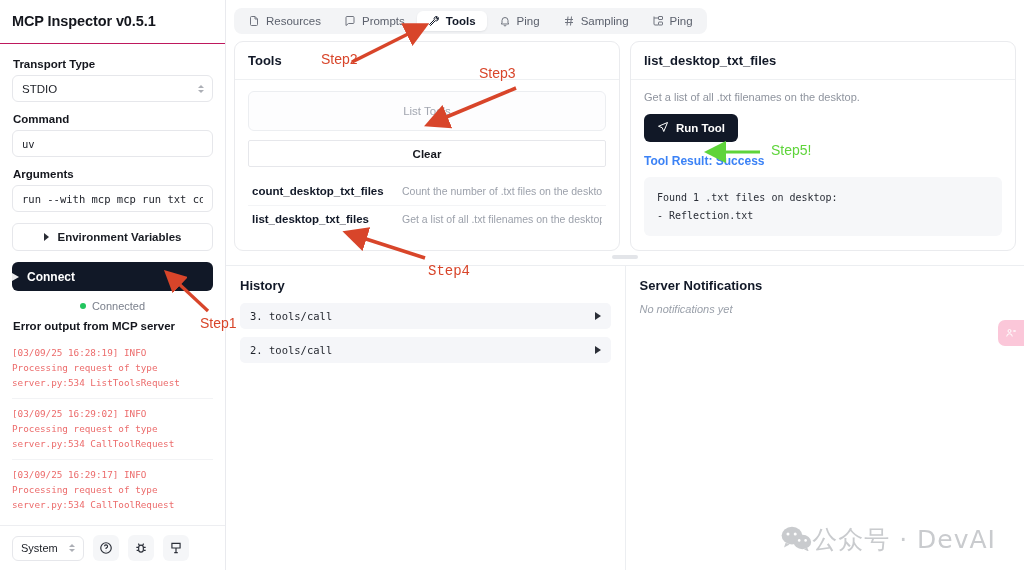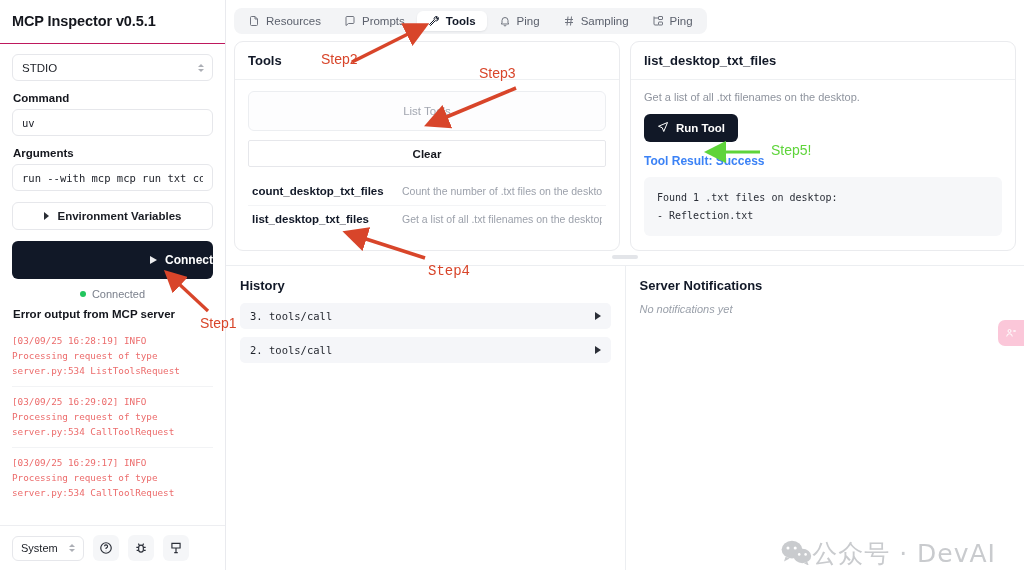--- a/index.html
+++ b/index.html
@@ -97,26 +97,26 @@
     color: #191c23;
     margin: 4px 0 11px 0;
   }
   .chev {
     width: 0; height: 0;
     border-top: 4px solid transparent;
     border-bottom: 4px solid transparent;
     border-left: 5px solid #2a2d35;
   }
   .connect-btn {
-    height: 38px;
+    height: 29px;
     background: #111827;
     border-radius: 6px;
     display: flex;
     align-items: center;
-    justify-content: flex-end;
+    justify-content: flex-start;
     gap: 8px;
     color: #ffffff;
     font-size: 12px;
     font-weight: 600;
     cursor: pointer;
   }
   .play-tri {
     width: 0; height: 0;
     border-top: 4.5px solid transparent;
     border-bottom: 4.5px solid transparent;
@@ -380,21 +380,21 @@
   .empty-note {
     font-size: 11px;
     font-style: italic;
     color: #9aa0aa;
   }
 
   
   .watermark {
     position: absolute;
     right: 28px;
-    bottom: 0;
+    bottom: 14px;
     display: flex;
     align-items: center;
     color: #c9cbce;
     pointer-events: none;
   }
   .wm-text {
     font-size: 25px;
     font-family: "DejaVu Sans", sans-serif;
     color: #c9cbce;
     letter-spacing: 1px;
@@ -434,20 +434,21 @@
 
 <div class="app">
 
   <aside class="sidebar">
     <div class="sb-header">
       <div class="sb-title">MCP Inspector v0.5.1</div>
     </div>
 
     <div class="sb-body">
 
+      <div class="field-label">Transport Type</div>
       <div class="select-box">
         <span class="val">STDIO</span>
         <span class="updown">
             <i class="up"></i>
             <i class="dn"></i>
           </span>
       </div>
 
       <div class="field-label">Command</div>
       <div class="input-box">

